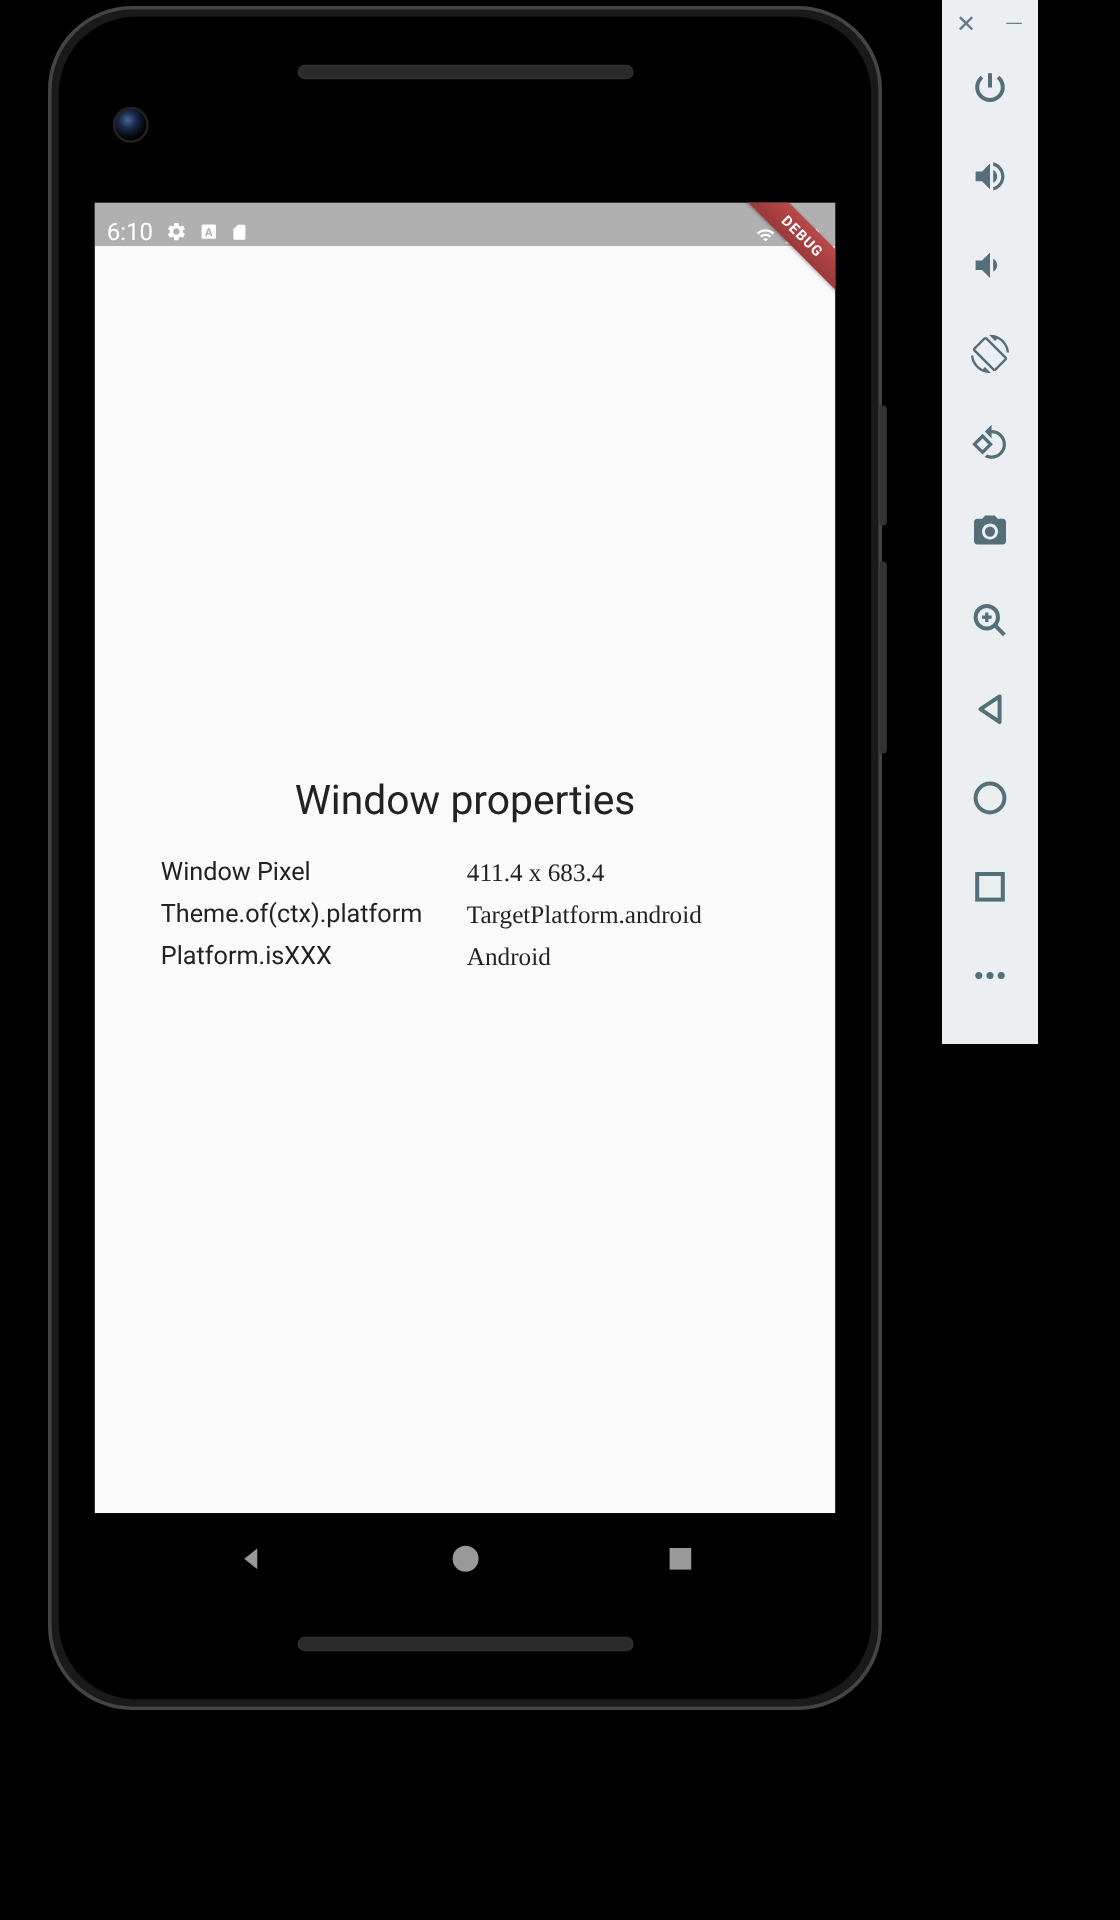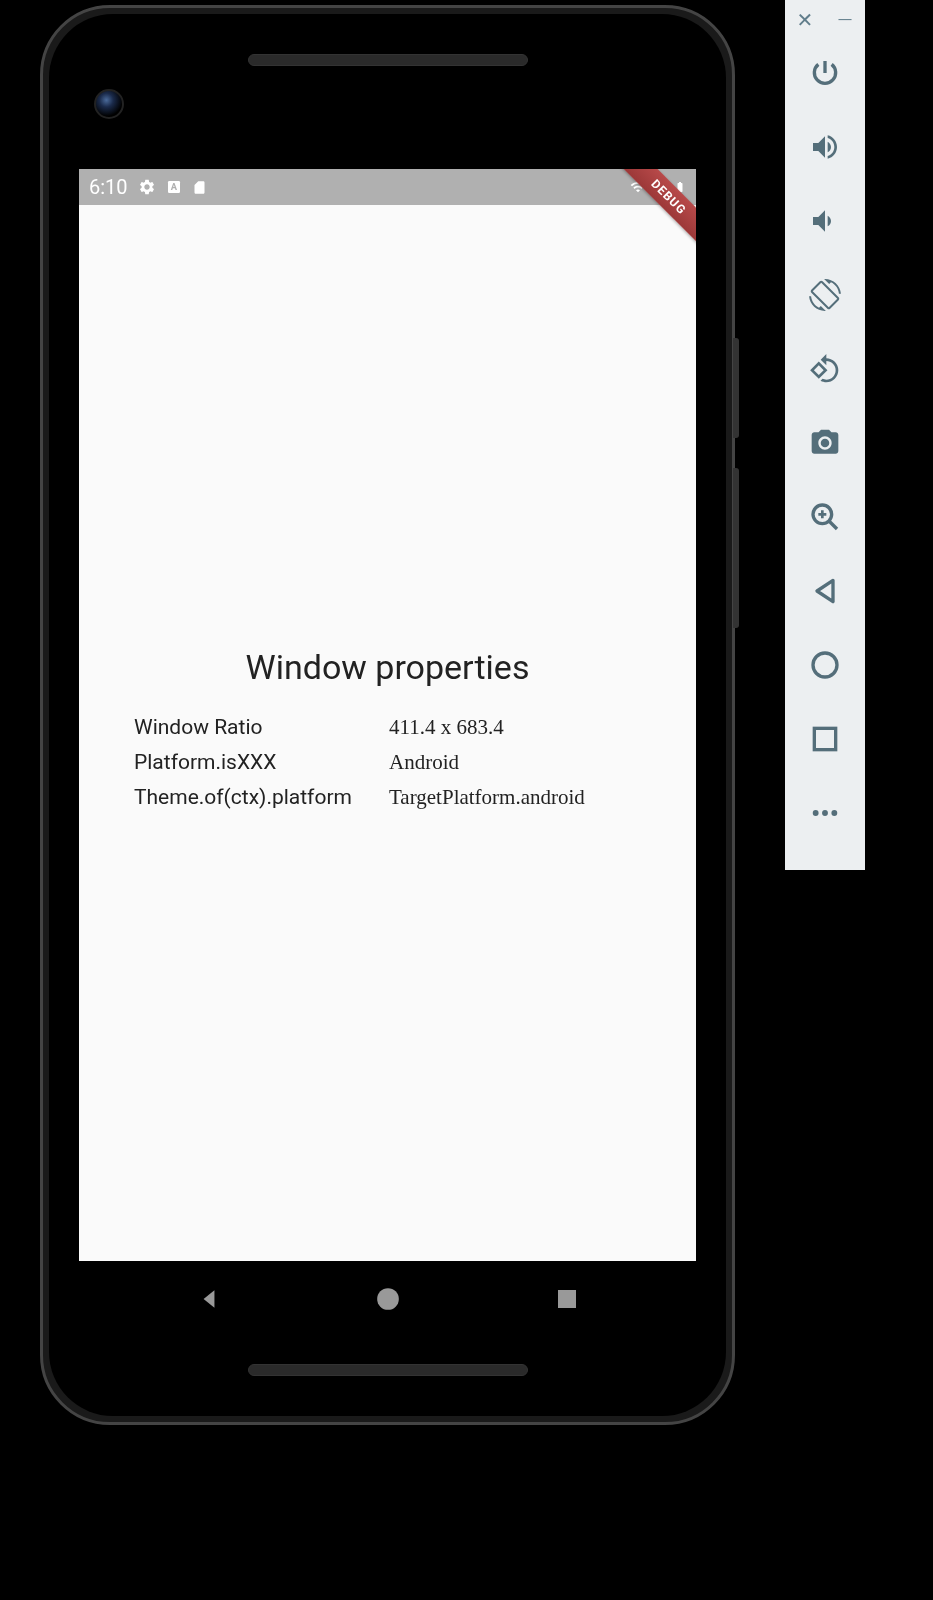--- a/index.html
+++ b/index.html
@@ -83,21 +83,21 @@
       bottom: 155px;
       background: #fafafa;
       overflow: hidden;
     }
     
     
     .status-bar {
       height: 36px;
       background: #b0b0b0;
       display: flex;
-      align-items: center;
+      align-items: flex-end;
       justify-content: space-between;
       padding: 0 10px;
       color: #fff;
       font-size: 20px;
     }
     .status-left { display: flex; align-items: center; gap: 10px; }
     .status-right { display: flex; align-items: center; gap: 4px; }
     .status-icon { display: inline-flex; }
     
     
@@ -244,30 +244,30 @@
               </svg>
           </span>
         </div>
       </div>
 
       <div class="debug-banner">DEBUG</div>
 
       <div class="app-content">
         <div class="app-title">Window properties</div>
         <div class="prop-row">
-          <div class="prop-label">Window Ratio</div>
+          <div class="prop-label">Window Pixel</div>
           <div class="prop-value">411.4 x 683.4</div>
+        </div>
+        <div class="prop-row">
+          <div class="prop-label">Theme.of(ctx).platform</div>
+          <div class="prop-value">TargetPlatform.android</div>
         </div>
         <div class="prop-row">
           <div class="prop-label">Platform.isXXX</div>
           <div class="prop-value">Android</div>
-        </div>
-        <div class="prop-row">
-          <div class="prop-label">Theme.of(ctx).platform</div>
-          <div class="prop-value">TargetPlatform.android</div>
         </div>
       </div>
     </div>
 
     <div class="nav-bar">
       <div class="nav-btn">
         <svg width="26" height="26" viewBox="0 0 24 24" fill="#999">
             <path d="M17 4 L7 12 L17 20 Z"></path>
           </svg>
       </div>

